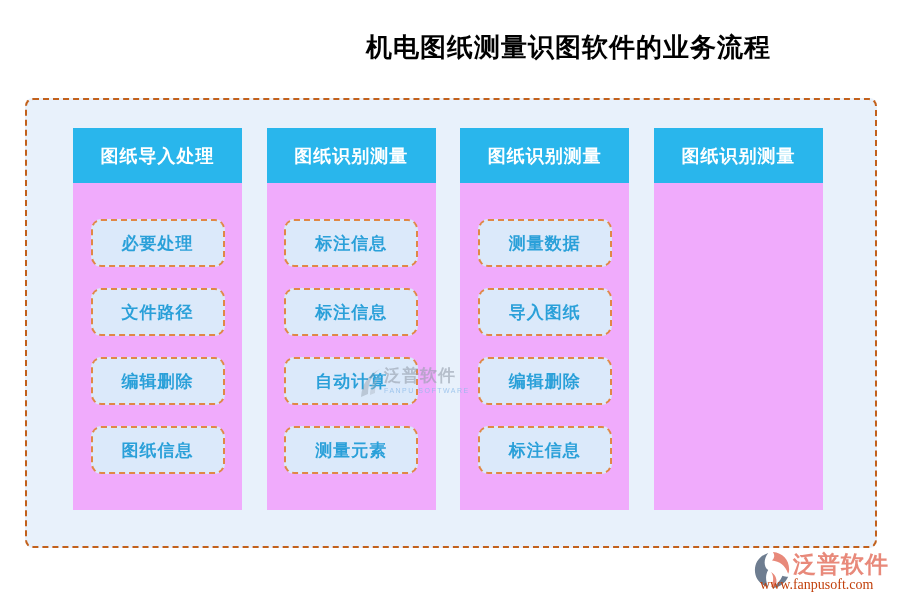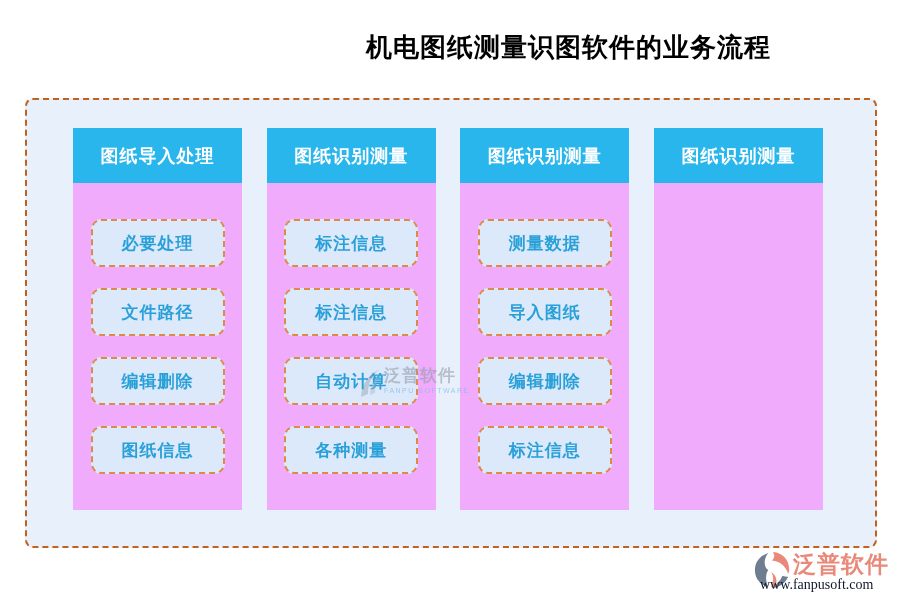--- a/index.html
+++ b/index.html
@@ -61,21 +61,21 @@
   }
   .brand-icon{position:absolute;left:0;top:2px;}
   .brand-name{
     position:absolute;left:40px;top:0;
     font-size:23px;font-weight:bold;color:#e8897a;letter-spacing:1px;
     white-space:nowrap;
   }
   .brand-url{
     position:absolute;left:7px;top:28px;
     font-family:"Liberation Serif","DejaVu Serif",serif;
-    font-size:14px;color:#0f172a;white-space:nowrap;
+    font-size:14px;color:#c2410c;white-space:nowrap;
   }
 </style>
 </head>
 <body>
 
 <div class="page-title">机电图纸测量识图软件的业务流程</div>
 
 <div class="flow-container">
 
   <div class="flow-column">
@@ -89,21 +89,21 @@
       </div>
   </div>
 
   <div class="flow-column">
     <div class="column-header">图纸识别测量</div>
     <div class="column-body">
 
     <div class="flow-item">标注信息</div>
         <div class="flow-item">标注信息</div>
         <div class="flow-item">自动计算</div>
-        <div class="flow-item">各种测量</div>
+        <div class="flow-item">测量元素</div>
       </div>
   </div>
 
   <div class="flow-column">
     <div class="column-header">图纸识别测量</div>
     <div class="column-body">
 
     <div class="flow-item">测量数据</div>
         <div class="flow-item">导入图纸</div>
         <div class="flow-item">编辑删除</div>

